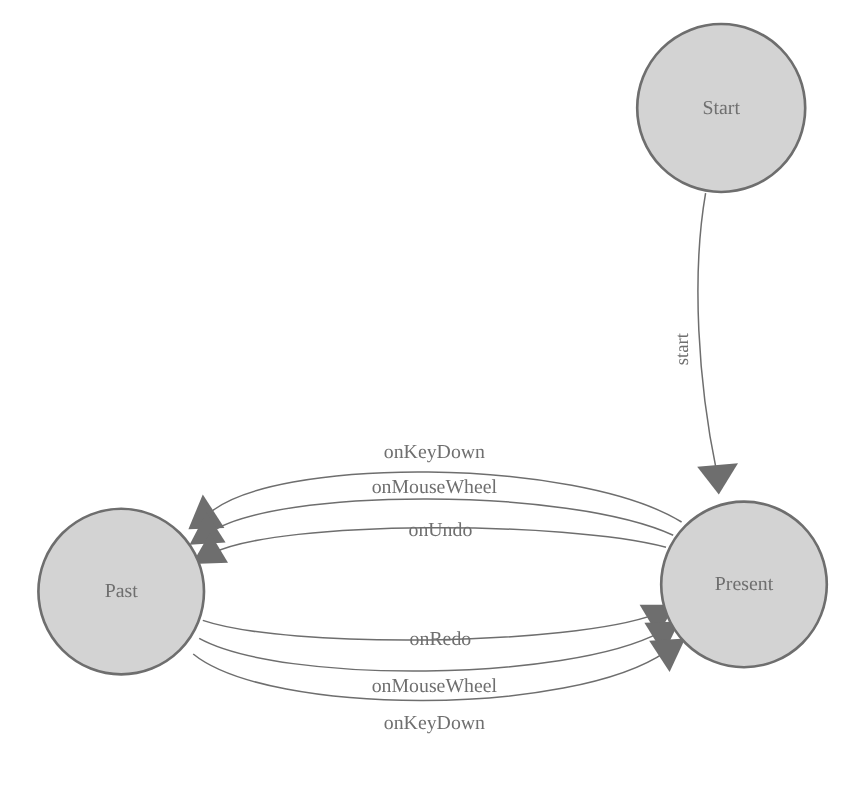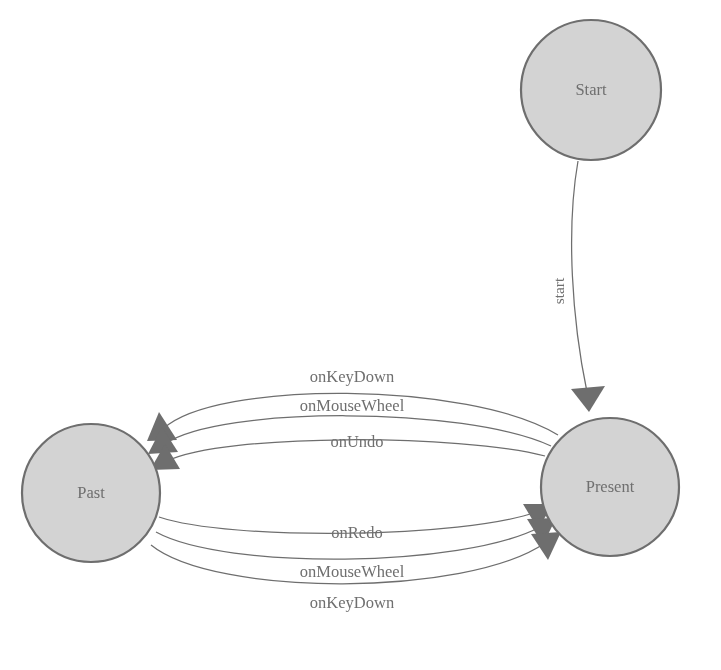--- a/index.html
+++ b/index.html
@@ -11,20 +11,21 @@
     width: 721px;
     height: 670px;
     overflow: hidden;
     font-family: "Liberation Serif", "DejaVu Serif", serif;
   }
   #diagram-root {
     position: relative;
     width: 581px;
     height: 670px;
     background: #ffffff;
+    padding-left: 10px;
   }
   svg#state-diagram {
     display: block;
     width: 721px;
     height: 670px;
   }
   .node-circle {
     fill: #d3d3d3;
     stroke: #6e6e6e;
     stroke-width: 2.2;

